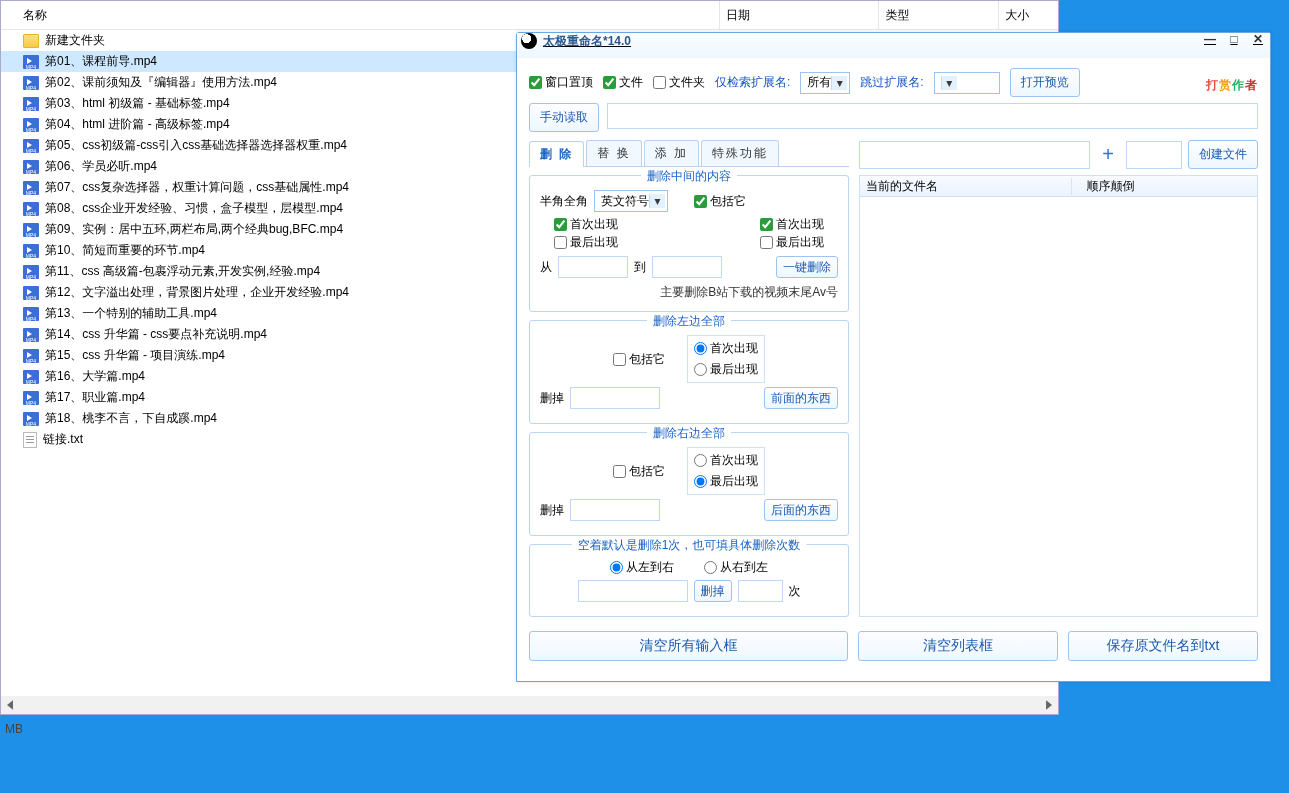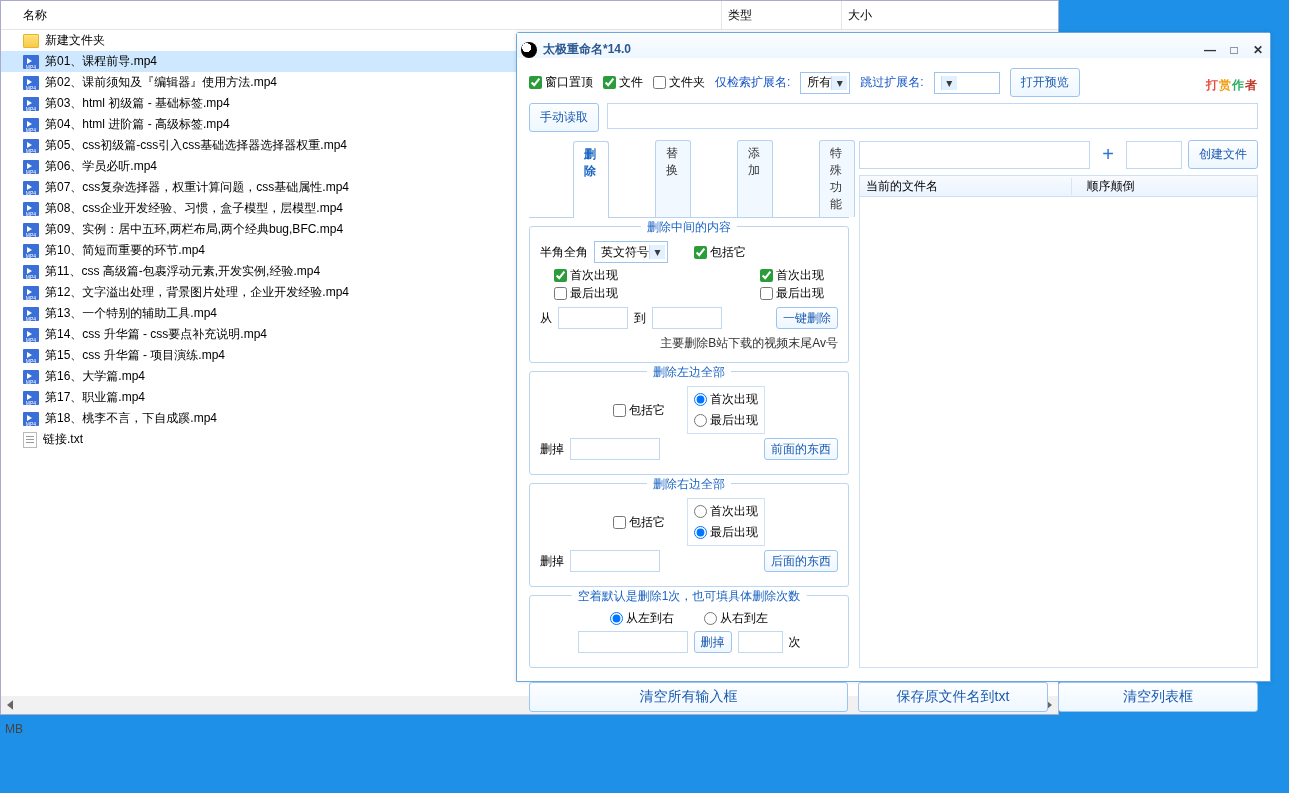--- a/index.html
+++ b/index.html
@@ -21,21 +21,21 @@
 .exp-row.mp4 .ico:before { content: ""; position: absolute; left: 4px; top: 3px; border-left: 5px solid #fff; border-top: 3px solid transparent; border-bottom: 3px solid transparent; }
 .exp-row.mp4 .ico:after { content: "MP4"; color: #fff; font-size: 5px; position: absolute; bottom: -1px; left: 0; right: 0; text-align: center; line-height: 6px; }
 .exp-row.txt .ico { width: 14px; height: 16px; background: #fff; border: 1px solid #bbb; margin-right: 6px; position: relative; }
 .exp-row.txt .ico:before { content: ""; position: absolute; left: 2px; top: 3px; width: 8px; height: 1px; background: #999; box-shadow: 0 3px #999, 0 6px #999; }
 .scrollbar { position: absolute; bottom: 0; left: 0; right: 0; height: 18px; background: #f1f1f1; display: flex; align-items: center; }
 .scroll-left, .scroll-right { width: 18px; height: 18px; text-align: center; line-height: 16px; color: #666; }
 .scroll-left span, .scroll-right span { display:inline-block; transform: scaleY(1.6); }
 .status { position: absolute; bottom: -22px; left: 4px; color: #444; }
 
 .app { position: absolute; left: 516px; top: 32px; width: 755px; height: 650px; background: #fff; border: 1px solid #6aa7e0; border-radius: 3px 3px 0 0; box-shadow: 0 0 4px rgba(0,0,0,.12); }
-.titlebar { height: 25px; background: linear-gradient(#fbfdff,#eef6ff); display: flex; align-items: flex-end; padding: 0 4px; }
+.titlebar { height: 25px; background: linear-gradient(#fbfdff,#eef6ff); display: flex; align-items: flex-start; padding: 0 4px; text-decoration: underline; }
 .titlebar .app-ico { width: 16px; height: 16px; border-radius: 50%; background: radial-gradient(circle at 35% 35%,#fff 30%,#000 31%); margin-right: 6px; position: relative; }
 .title-text { color: #2a5790; font-weight: bold; }
 .title-spacer { flex: 1; }
 .win-btn { width: 16px; height: 14px; margin-left: 8px; text-align: center; font-weight: bold; color: #333; line-height: 12px; }
 
 .toolbar { padding: 10px 12px 4px; display: flex; align-items: center; gap: 10px; flex-wrap: wrap; }
 .cb { display: inline-flex; align-items: center; gap: 3px; }
 .cb input { width: 13px; height: 13px; }
 .cb.green input { accent-color: #2a9d3a; }
 .lbl-blue { color: #1555c6; }
@@ -47,21 +47,21 @@
 .reward span:nth-child(1){color:#e74c3c;} .reward span:nth-child(2){color:#f39c12;} .reward span:nth-child(3){color:#27ae60;} .reward span:nth-child(4){color:#c0392b;}
 
 .toolbar2 { padding: 2px 12px 8px; display: flex; align-items: flex-start; gap: 8px; }
 .longinput { flex: 1; height: 26px; border: 1px solid #bfd8f3; background: #fff; }
 
 .main { display: flex; gap: 10px; padding: 0 12px 8px; }
 .left { width: 320px; }
 .right { flex: 1; display: flex; flex-direction: column; }
 
 .tabs { display: flex; border-bottom: 1px solid #b8d3f0; }
-.tab { padding: 4px 10px; border: 1px solid #b8d3f0; border-bottom: none; background: #f2f8ff; margin-right: 2px; border-radius: 3px 3px 0 0; color: #333; letter-spacing: 2px; margin-left: 44px; }
+.tab { padding: 4px 10px; border: 1px solid #b8d3f0; border-bottom: none; background: #f2f8ff; margin-right: 2px; border-radius: 3px 3px 0 0; color: #333; letter-spacing: 2px; }
 .tab.active { background: #fff; color: #1a64c4; font-weight: bold; position: relative; top: 1px; }
 
 .gbox { border: 1px solid #bcd5f0; border-radius: 3px; margin-top: 8px; padding: 10px 10px 10px; position: relative; }
 .gbox .legend { position: absolute; top: -8px; left: 50%; transform: translateX(-50%); background: #fff; padding: 0 6px; color: #1a64c4; white-space: nowrap; }
 .row { display: flex; align-items: center; gap: 6px; margin: 4px 0; }
 .row.center { justify-content: center; }
 .txtin { height: 22px; border: 1px solid #bfd8f3; background: #fff; }
 .w70 { width: 70px; } .w90 { width: 90px; }
 .radio-col { border: 1px solid #cde2f7; padding: 4px 6px; display: flex; flex-direction: column; gap: 4px; }
 .note { text-align:right; color:#333; margin-top:6px; }
@@ -78,20 +78,21 @@
 .footer { display:flex; gap:10px; padding:6px 12px 10px; }
 .footer .btn { flex:0 0 auto; font-size:14px; padding:4px 24px; height:30px; }
 .footer .btn.wide { flex:1; justify-content:center; }
 </style>
 </head>
 <body>
 
 <div class="explorer">
   <div class="exp-head">
     <div class="col-name">名称</div>
+    <div class="col col-date">日期</div>
     <div class="col col-type">类型</div>
     <div class="col col-size">大小</div>
   </div>
   <div class="exp-body" id="exp-body">
       <div class="exp-row folder">
         <span class="ico"></span>
         <span>新建文件夹</span>
       </div>
       <div class="exp-row mp4 selected">
         <span class="ico"></span>
@@ -360,16 +361,16 @@
         <div class="c1">当前的文件名</div>
         <div class="c2">顺序颠倒</div>
         <div class="c3"></div>
       </div>
       <div class="listbody"></div>
     </div>
   </div>
 
   <div class="footer">
     <span class="btn wide">清空所有输入框</span>
+    <span class="btn wide" style="flex:0 0 200px;justify-content:center">清空列表框</span>
     <span class="btn wide" style="flex:0 0 190px;justify-content:center">保存原文件名到txt</span>
-    <span class="btn wide" style="flex:0 0 200px;justify-content:center">清空列表框</span>
   </div>
 </div>
 
 </body></html>

